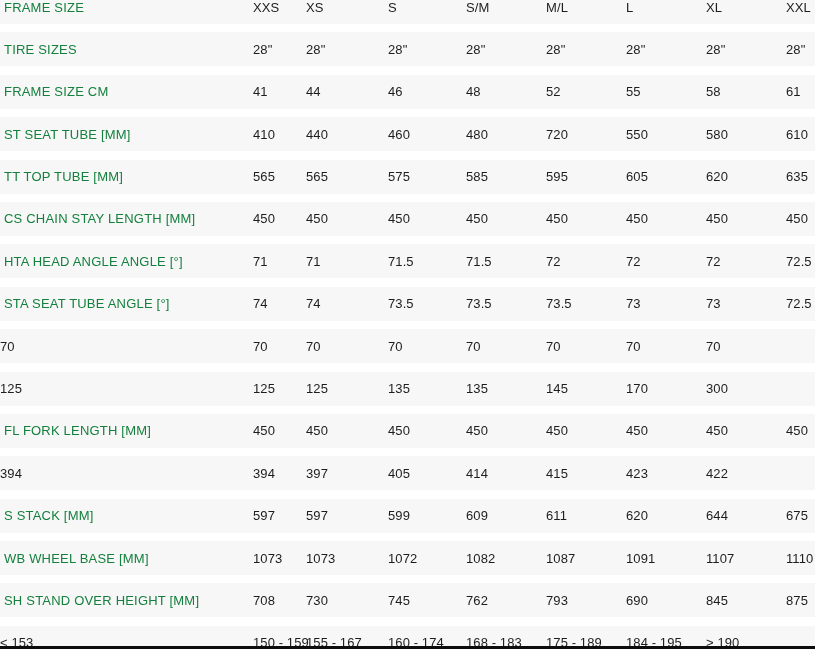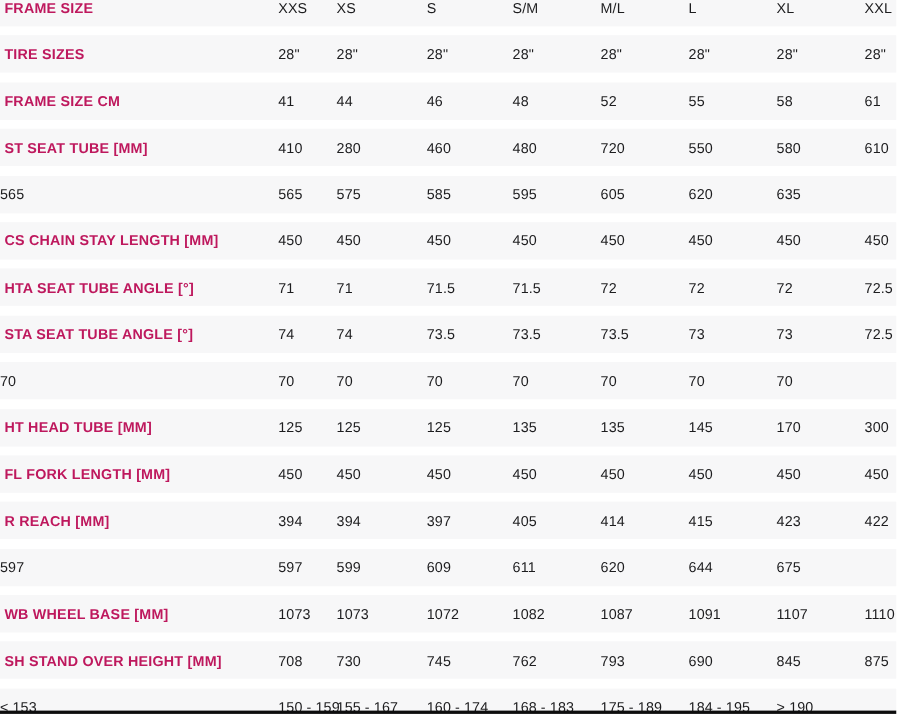--- a/index.html
+++ b/index.html
@@ -27,24 +27,24 @@
     height: 34px;
     margin-bottom: 8.4px;
     background: #f7f7f8;
   }
   .cell {
     white-space: nowrap;
     overflow: visible;
     line-height: 1;
   }
   .cell.label {
-    font-weight: bold;
+    font-weight: normal;
     font-size: 13px;
     letter-spacing: 0.2px;
-    color: #be185d;
+    color: #15803d;
     padding-left: 4px;
   }
   .cell.value {
     font-size: 13px;
     color: #1d1d1f;
     letter-spacing: 0.1px;
   }
   .bottom-rule {
     position: absolute;
     left: 0;
@@ -88,29 +88,30 @@
       <div class="cell value">46</div>
       <div class="cell value">48</div>
       <div class="cell value">52</div>
       <div class="cell value">55</div>
       <div class="cell value">58</div>
       <div class="cell value">61</div>
     </div>
     <div class="row">
       <div class="cell label">ST SEAT TUBE [MM]</div>
       <div class="cell value">410</div>
-      <div class="cell value">280</div>
+      <div class="cell value">440</div>
       <div class="cell value">460</div>
       <div class="cell value">480</div>
       <div class="cell value">720</div>
       <div class="cell value">550</div>
       <div class="cell value">580</div>
       <div class="cell value">610</div>
     </div>
     <div class="row">
+      <div class="cell label">TT TOP TUBE [MM]</div>
       <div class="cell value">565</div>
       <div class="cell value">565</div>
       <div class="cell value">575</div>
       <div class="cell value">585</div>
       <div class="cell value">595</div>
       <div class="cell value">605</div>
       <div class="cell value">620</div>
       <div class="cell value">635</div>
     </div>
     <div class="row">
@@ -118,21 +119,21 @@
       <div class="cell value">450</div>
       <div class="cell value">450</div>
       <div class="cell value">450</div>
       <div class="cell value">450</div>
       <div class="cell value">450</div>
       <div class="cell value">450</div>
       <div class="cell value">450</div>
       <div class="cell value">450</div>
     </div>
     <div class="row">
-      <div class="cell label">HTA SEAT TUBE ANGLE [°]</div>
+      <div class="cell label">HTA HEAD ANGLE ANGLE [°]</div>
       <div class="cell value">71</div>
       <div class="cell value">71</div>
       <div class="cell value">71.5</div>
       <div class="cell value">71.5</div>
       <div class="cell value">72</div>
       <div class="cell value">72</div>
       <div class="cell value">72</div>
       <div class="cell value">72.5</div>
     </div>
     <div class="row">
@@ -150,21 +151,20 @@
       <div class="cell value">70</div>
       <div class="cell value">70</div>
       <div class="cell value">70</div>
       <div class="cell value">70</div>
       <div class="cell value">70</div>
       <div class="cell value">70</div>
       <div class="cell value">70</div>
       <div class="cell value">70</div>
     </div>
     <div class="row">
-      <div class="cell label">HT HEAD TUBE [MM]</div>
       <div class="cell value">125</div>
       <div class="cell value">125</div>
       <div class="cell value">125</div>
       <div class="cell value">135</div>
       <div class="cell value">135</div>
       <div class="cell value">145</div>
       <div class="cell value">170</div>
       <div class="cell value">300</div>
     </div>
     <div class="row">
@@ -172,31 +172,31 @@
       <div class="cell value">450</div>
       <div class="cell value">450</div>
       <div class="cell value">450</div>
       <div class="cell value">450</div>
       <div class="cell value">450</div>
       <div class="cell value">450</div>
       <div class="cell value">450</div>
       <div class="cell value">450</div>
     </div>
     <div class="row">
-      <div class="cell label">R REACH [MM]</div>
       <div class="cell value">394</div>
       <div class="cell value">394</div>
       <div class="cell value">397</div>
       <div class="cell value">405</div>
       <div class="cell value">414</div>
       <div class="cell value">415</div>
       <div class="cell value">423</div>
       <div class="cell value">422</div>
     </div>
     <div class="row">
+      <div class="cell label">S STACK [MM]</div>
       <div class="cell value">597</div>
       <div class="cell value">597</div>
       <div class="cell value">599</div>
       <div class="cell value">609</div>
       <div class="cell value">611</div>
       <div class="cell value">620</div>
       <div class="cell value">644</div>
       <div class="cell value">675</div>
     </div>
     <div class="row">

